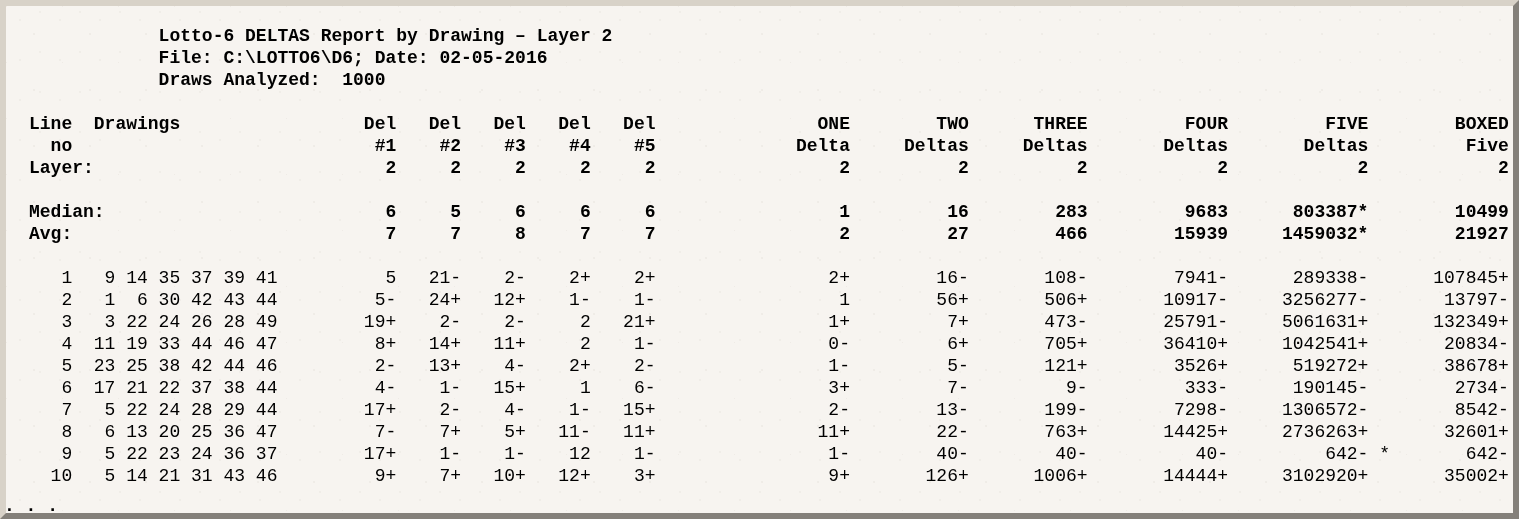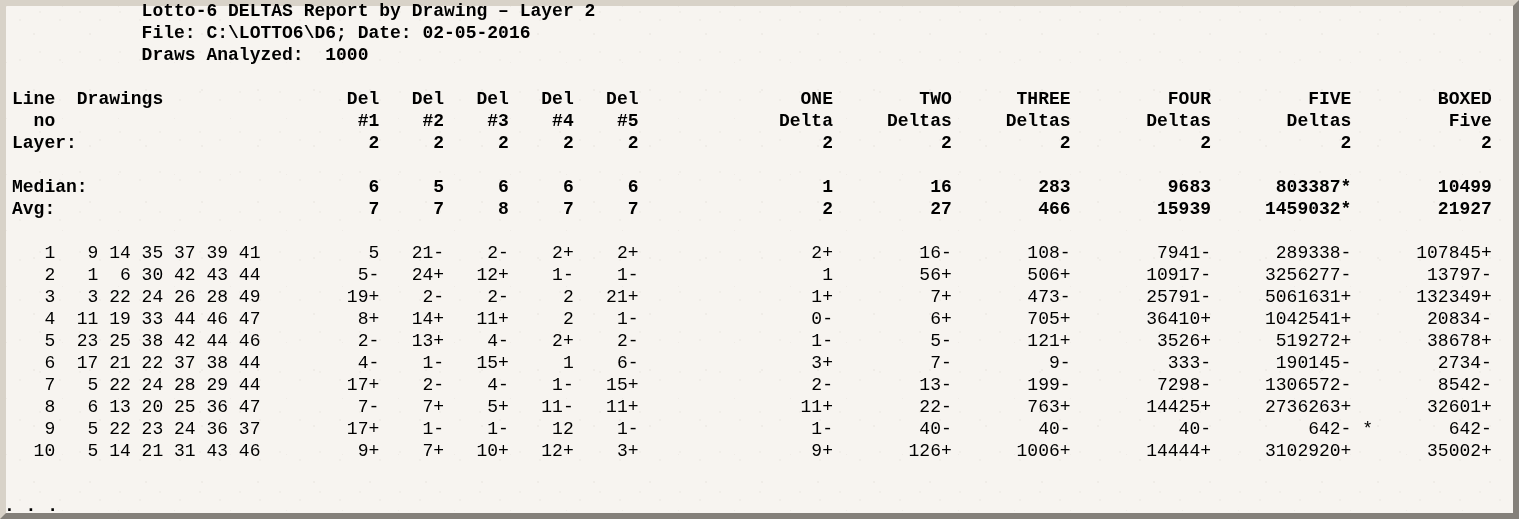--- a/index.html
+++ b/index.html
@@ -20,22 +20,22 @@
       radial-gradient(circle at 0 0,rgba(120,100,80,.06) 0 1px,transparent 1px 28px) 0 0/56px 56px,
       radial-gradient(circle at 28px 28px,rgba(120,100,80,.06) 0 1px,transparent 1px 28px) 0 0/56px 56px,
       radial-gradient(circle at 14px 14px,rgba(120,100,80,.05) 0 1px,transparent 1px 20px) 0 0/40px 40px,
       radial-gradient(circle at 34px 6px,rgba(120,100,80,.05) 0 1px,transparent 1px 20px) 0 0/40px 40px,
       #f7f4f0;
     border:6px outset #d8d2c8;
     box-sizing:border-box;
   }
   pre{
     position:relative;
-    margin:0;
-    padding:0 12px 0 12px;
+    margin:17px;
+    padding:8px 12px 0 12px;
     white-space:pre;
     font:inherit;
     letter-spacing:0;
   }
   b{font-weight:bold}
   .ellipsis{
     position:absolute;left:4px;bottom:2px;
     font-weight:bold;
   }
 </style>

